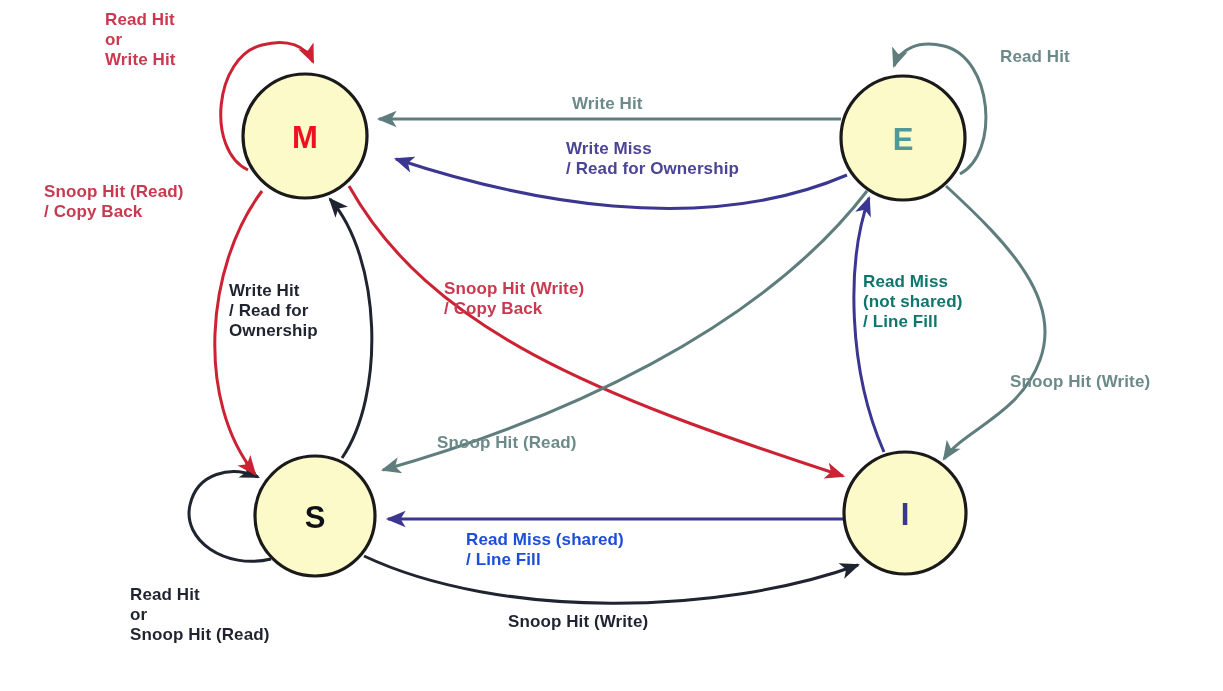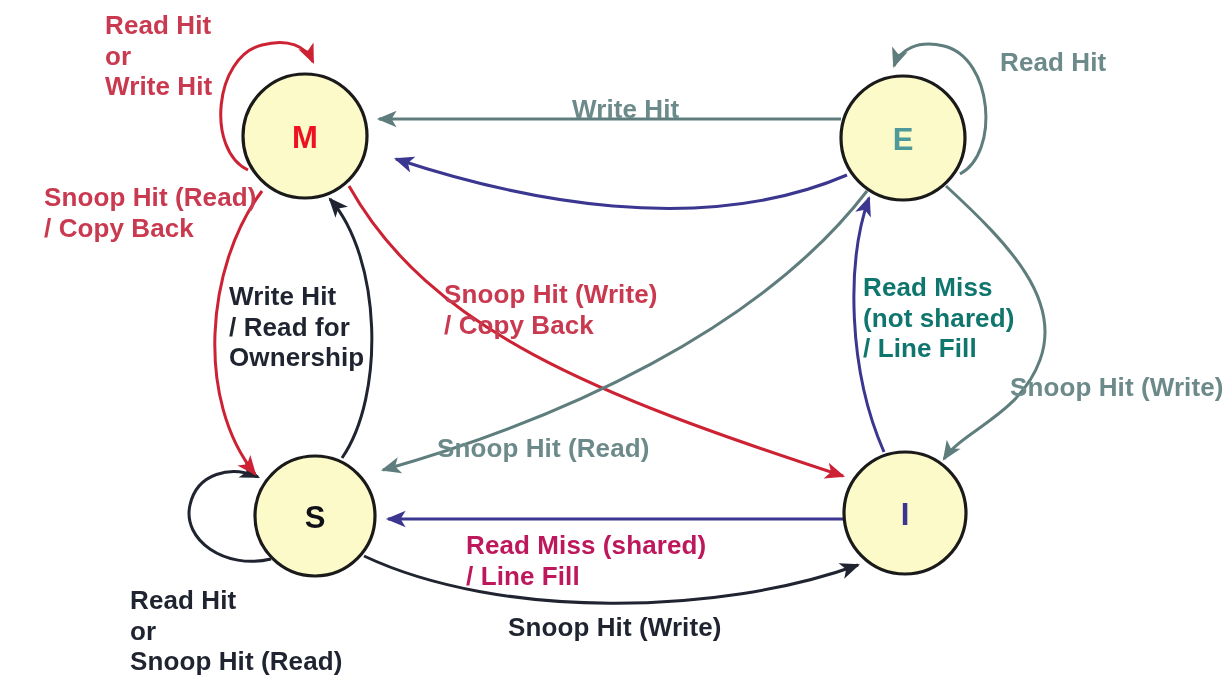--- a/index.html
+++ b/index.html
@@ -36,21 +36,21 @@
     font-family: "Liberation Sans", sans-serif;
     font-weight: bold;
     font-size: 31px;
     text-anchor: middle;
     dominant-baseline: central;
   }
   .edge-label {
     position: absolute;
     font-family: "Liberation Sans", sans-serif;
     font-weight: bold;
-    font-size: 26px;
+    font-size: 17px;
     line-height: 1.18;
     white-space: pre;
     letter-spacing: 0.1px;
   }
 </style>
 </head>
 <body>
 
 <div id="diagram-root">
 
@@ -122,37 +122,39 @@
 Write Hit</div>
 
   <div class="edge-label" style="left:1000px; top:47px; color:#6d8a8a;">Read Hit</div>
 
   <div class="edge-label" style="left:130px; top:585px; color:#1f2430;">Read Hit
 or
 Snoop Hit (Read)</div>
 
   <div class="edge-label" style="left:572px; top:94px; color:#6d8a8a;">Write Hit</div>
 
+  <div class="edge-label" style="left:566px; top:139px; color:#4b4594;">Write Miss
+/ Read for Ownership</div>
 
   <div class="edge-label" style="left:44px; top:182px; color:#c9394f;">Snoop Hit (Read)
 / Copy Back</div>
 
   <div class="edge-label" style="left:229px; top:281px; color:#1f2430;">Write Hit
 / Read for
 Ownership</div>
 
   <div class="edge-label" style="left:444px; top:279px; color:#c9394f;">Snoop Hit (Write)
 / Copy Back</div>
 
   <div class="edge-label" style="left:863px; top:272px; color:#0f766e;">Read Miss
 (not shared)
 / Line Fill</div>
 
   <div class="edge-label" style="left:1010px; top:372px; color:#6d8a8a;">Snoop Hit (Write)</div>
 
   <div class="edge-label" style="left:437px; top:433px; color:#6d8a8a;">Snoop Hit (Read)</div>
 
-  <div class="edge-label" style="left:466px; top:530px; color:#be185d;">Read Miss (shared)
+  <div class="edge-label" style="left:466px; top:530px; color:#1d4ed8;">Read Miss (shared)
 / Line Fill</div>
 
   <div class="edge-label" style="left:508px; top:612px; color:#1f2430;">Snoop Hit (Write)</div>
 
 </div>
 
 </body></html>

